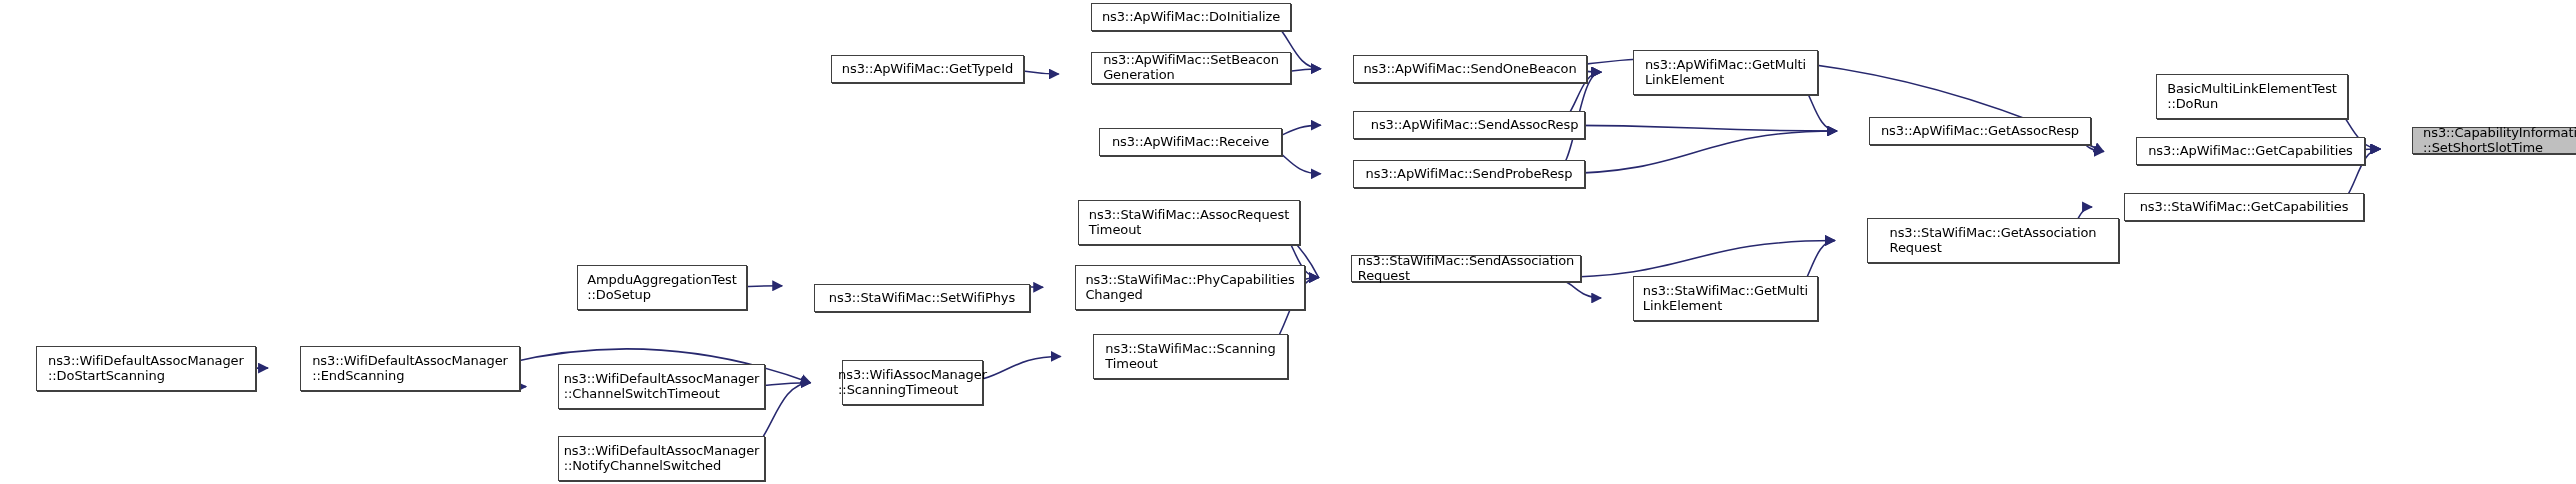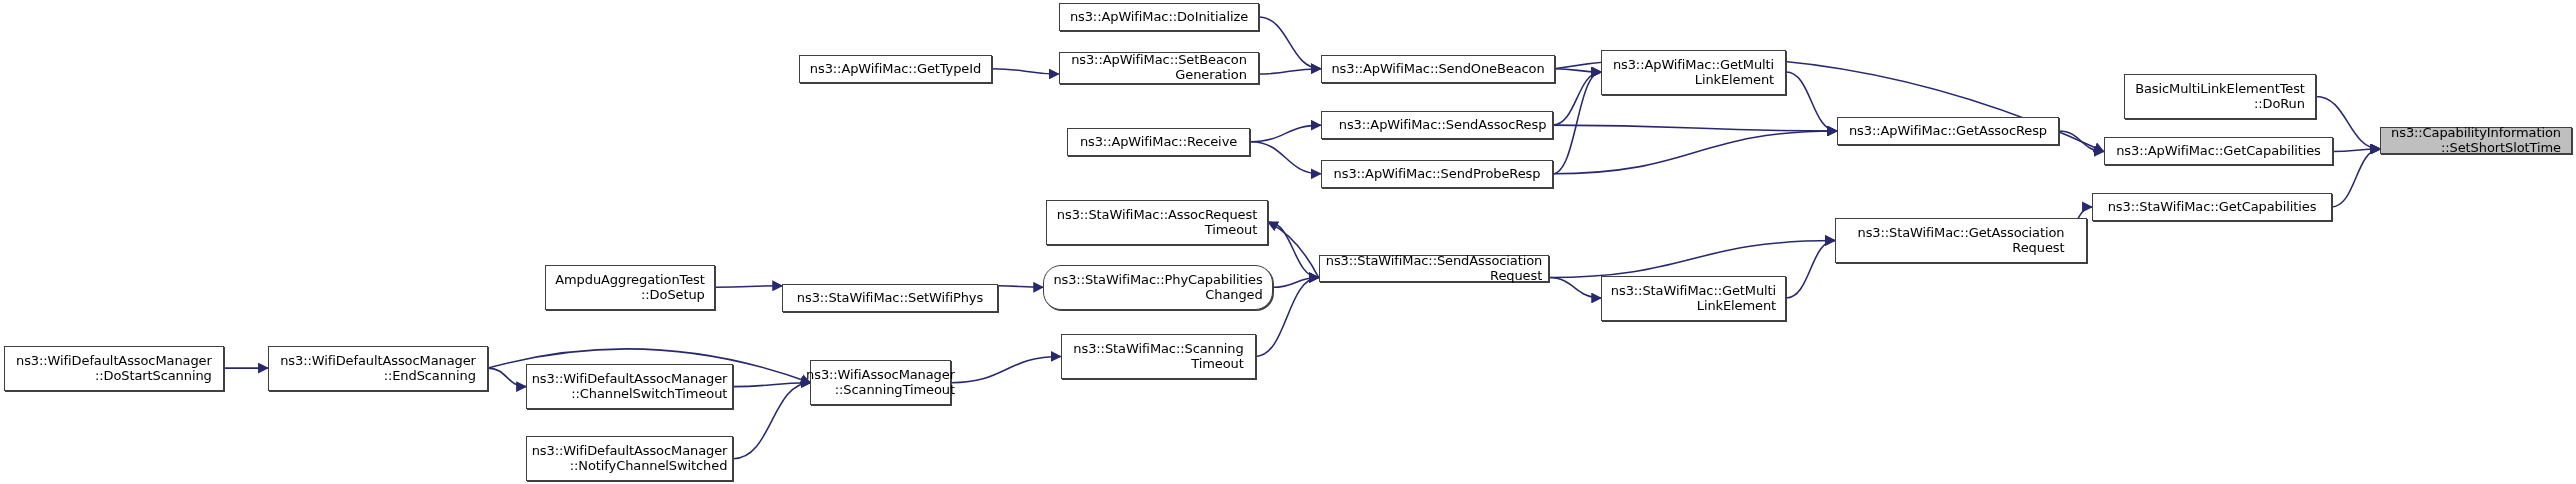--- a/index.html
+++ b/index.html
@@ -20,27 +20,28 @@
   }
   .node{
     position:absolute;
     box-sizing:border-box;
     border:1px solid #404040;
     background:#ffffff;
     color:#000000;
     display:flex;
     align-items:center;
     justify-content:center;
-    text-align:right;
+    text-align:left;
     line-height:1.12;
     font-size:13px;
     letter-spacing:-0.1px;
     white-space:pre-line;
     padding:0 3.9px;
     box-shadow:1px 1px 0 0 #404040;
+    margin-left:32px;
   }
   .node.highlight{
     background:#bfbfbf;
   }
 </style>
 </head>
 <body>
 
 <div id="canvas">
   <svg id="edge-layer" width="2576" height="484" viewBox="0 0 2645 497">
@@ -104,21 +105,21 @@
       <div class="node" style="left: 2092px; top: 193px; width: 240px; height: 28px;">ns3::StaWifiMac::GetCapabilities</div>
       <div class="node" style="left: 1046px; top: 200px; width: 222px; height: 45px;">ns3::StaWifiMac::AssocRequest
 Timeout</div>
       <div class="node" style="left: 1835px; top: 218px; width: 252px; height: 45px;">ns3::StaWifiMac::GetAssociation
 Request</div>
       <div class="node" style="left: 1319px; top: 255px; width: 230px; height: 27px;">ns3::StaWifiMac::SendAssociation
 Request</div>
       <div class="node" style="left: 545px; top: 265px; width: 170px; height: 45px;">AmpduAggregationTest
 ::DoSetup</div>
       <div class="node" style="left: 782px; top: 284px; width: 216px; height: 28px;">ns3::StaWifiMac::SetWifiPhys</div>
-      <div class="node" style="left: 1043px; top: 265px; width: 230px; height: 45px; border-radius: 18px;">ns3::StaWifiMac::PhyCapabilities
+      <div class="node" style="left: 1043px; top: 265px; width: 230px; height: 45px;">ns3::StaWifiMac::PhyCapabilities
 Changed</div>
       <div class="node" style="left: 1601px; top: 276px; width: 185px; height: 45px;">ns3::StaWifiMac::GetMulti
 LinkElement</div>
       <div class="node" style="left: 1061px; top: 334px; width: 195px; height: 45px;">ns3::StaWifiMac::Scanning
 Timeout</div>
       <div class="node" style="left: 3.9px; top: 346px; width: 220px; height: 45px;">ns3::WifiDefaultAssocManager
 ::DoStartScanning</div>
       <div class="node" style="left: 268px; top: 346px; width: 220px; height: 45px;">ns3::WifiDefaultAssocManager
 ::EndScanning</div>
       <div class="node" style="left: 526px; top: 364px; width: 207px; height: 45px;">ns3::WifiDefaultAssocManager

